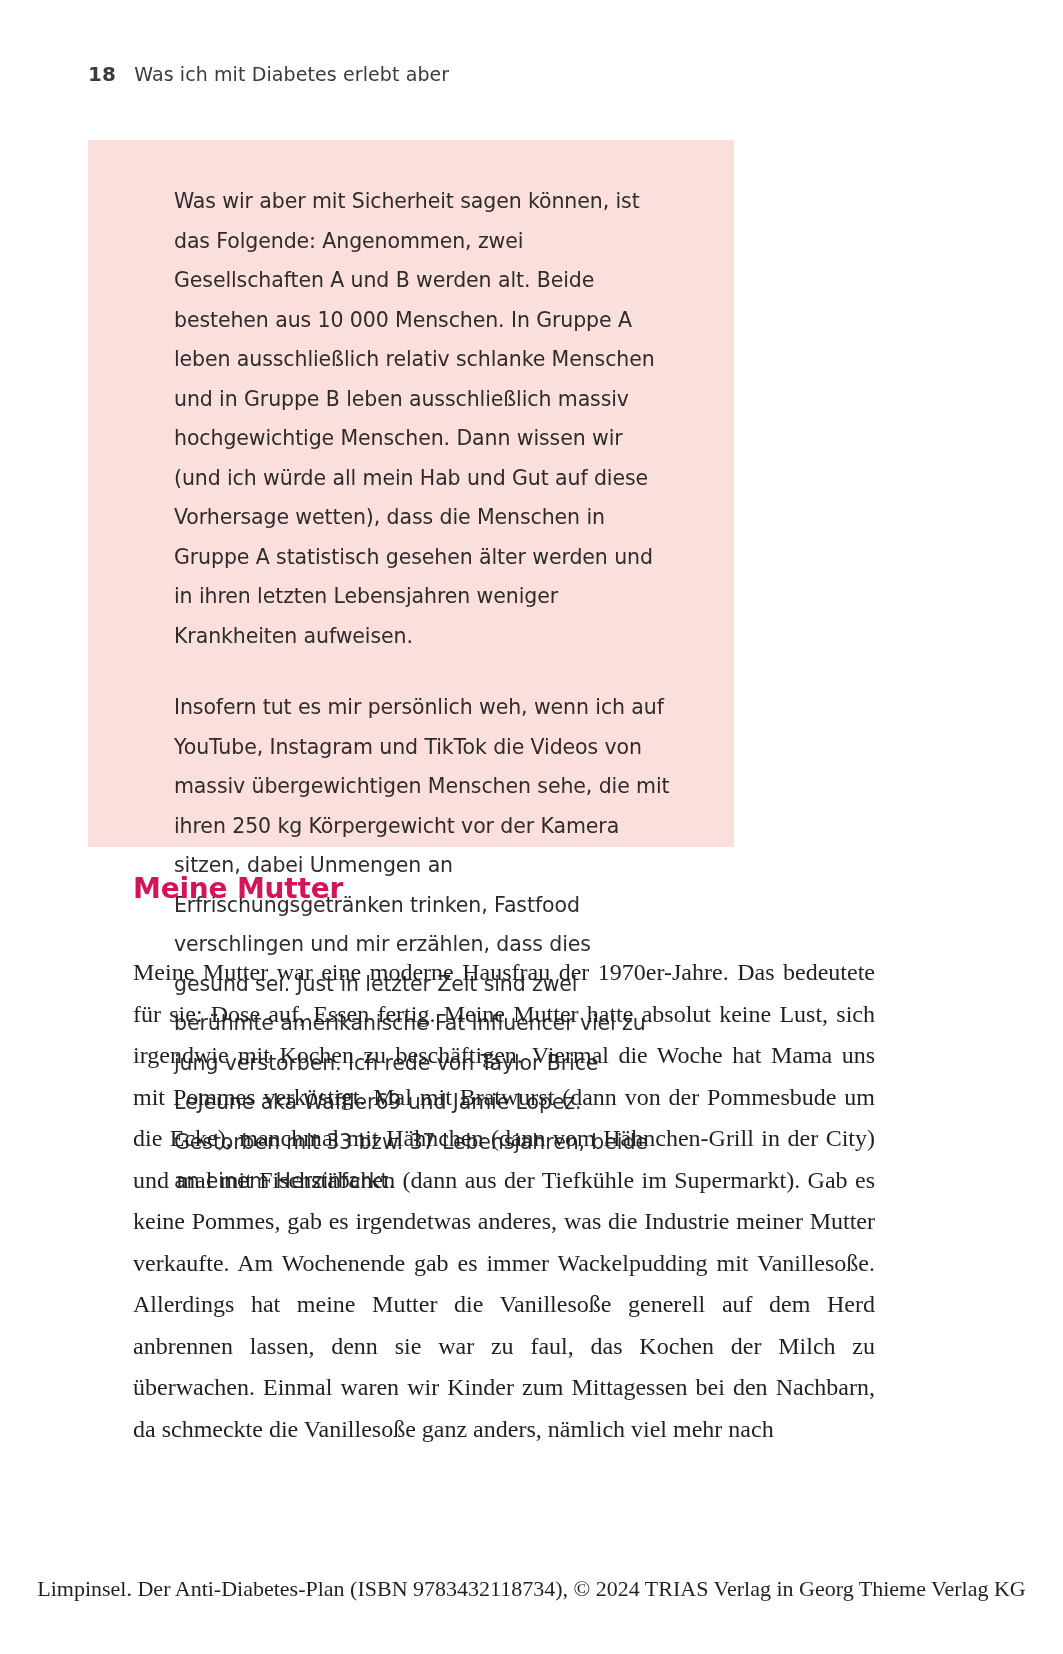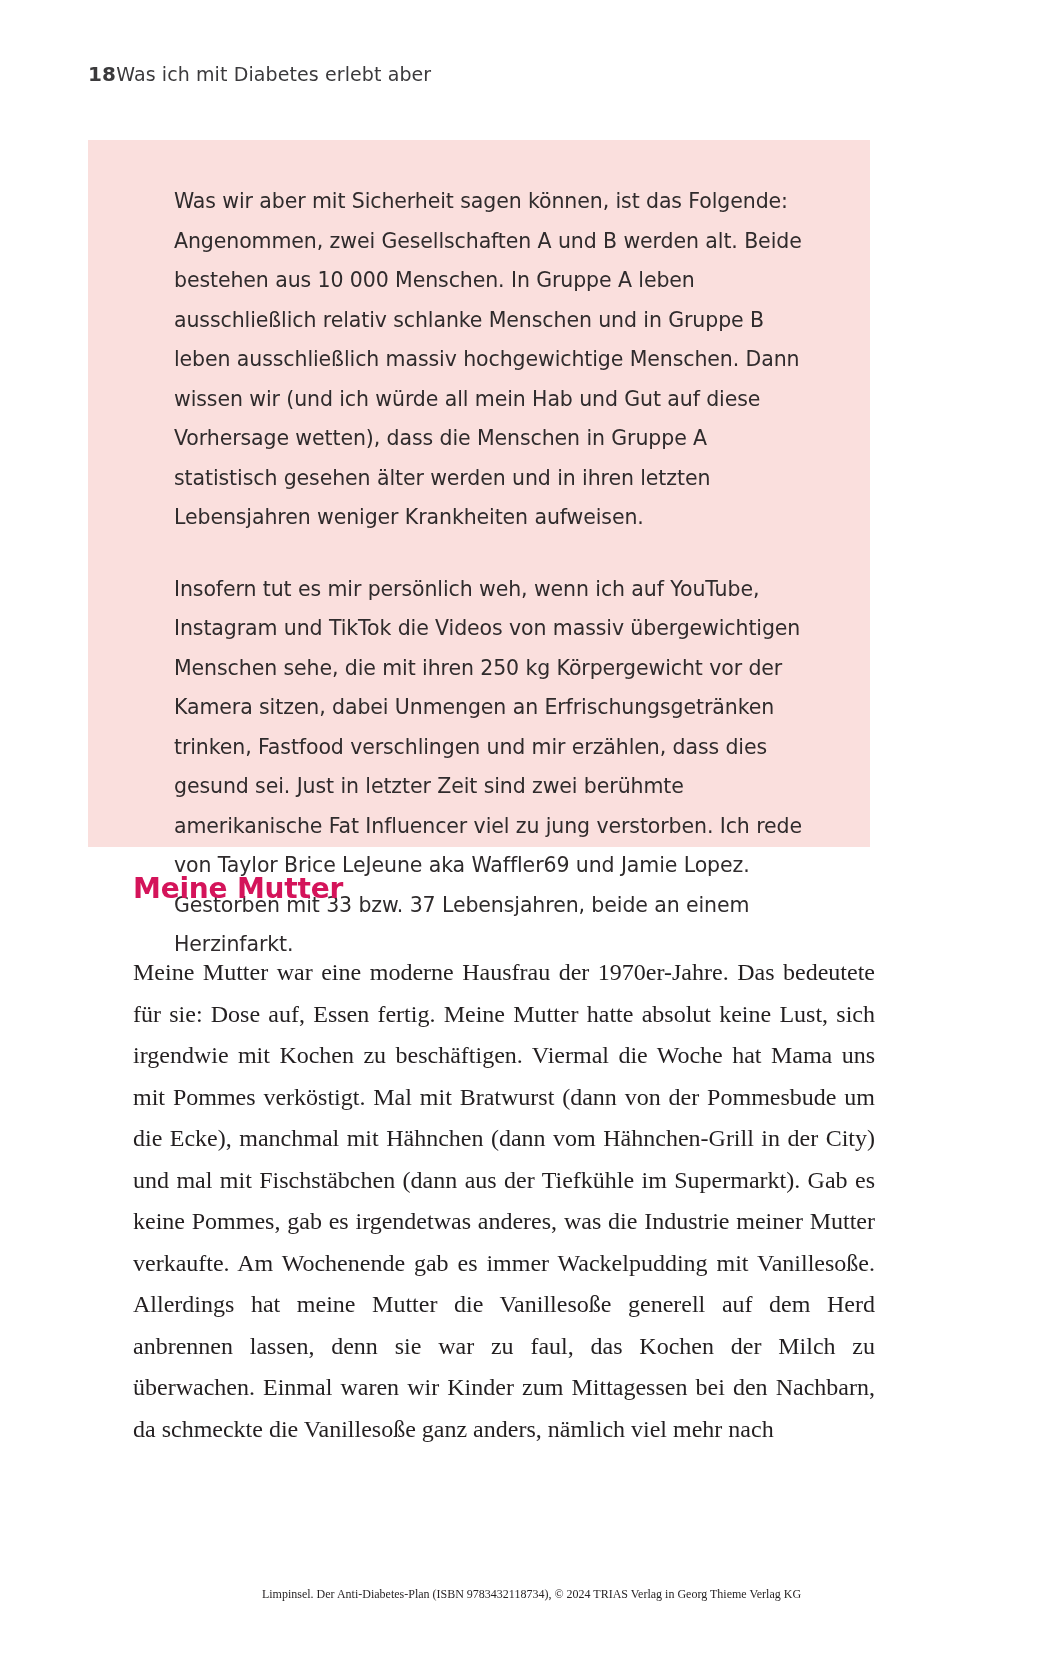--- a/index.html
+++ b/index.html
@@ -22,40 +22,41 @@
   }
 
   
   .runninghead {
     position: absolute;
     top: 62px;
     left: 88px;
     right: 88px;
     display: flex;
     align-items: baseline;
+    gap: 18px;
     font-family: "DejaVu Sans", sans-serif;
     color: #3b3a3c;
   }
   .runninghead .folio {
     font-size: 20px;
     font-weight: 700;
     letter-spacing: 0.2px;
   }
   .runninghead .chapter {
     font-size: 19px;
     font-weight: 400;
     letter-spacing: 0.1px;
   }
 
   
   .callout {
     position: absolute;
     top: 140px;
     left: 88px;
-    width: 782px;
+    width: 646px;
     height: 707px;
     background: #fadfdd;
     box-sizing: border-box;
     padding: 42px 62px 0 86px;
   }
   .callout p {
     margin: 0;
     font-family: "DejaVu Sans", sans-serif;
     font-size: 20.5px;
     line-height: 39.5px;
@@ -98,21 +99,21 @@
   }
 
   
   .footer {
     position: absolute;
     bottom: 52px;
     left: 0;
     right: 0;
     text-align: center;
     font-family: "Liberation Serif", serif;
-    font-size: 12px;
+    font-size: 22px;
     color: #231f20;
   }
 </style>
 </head>
 <body>
 
 <div class="page">
 
   <div class="runninghead">
     <span class="folio">18</span>

